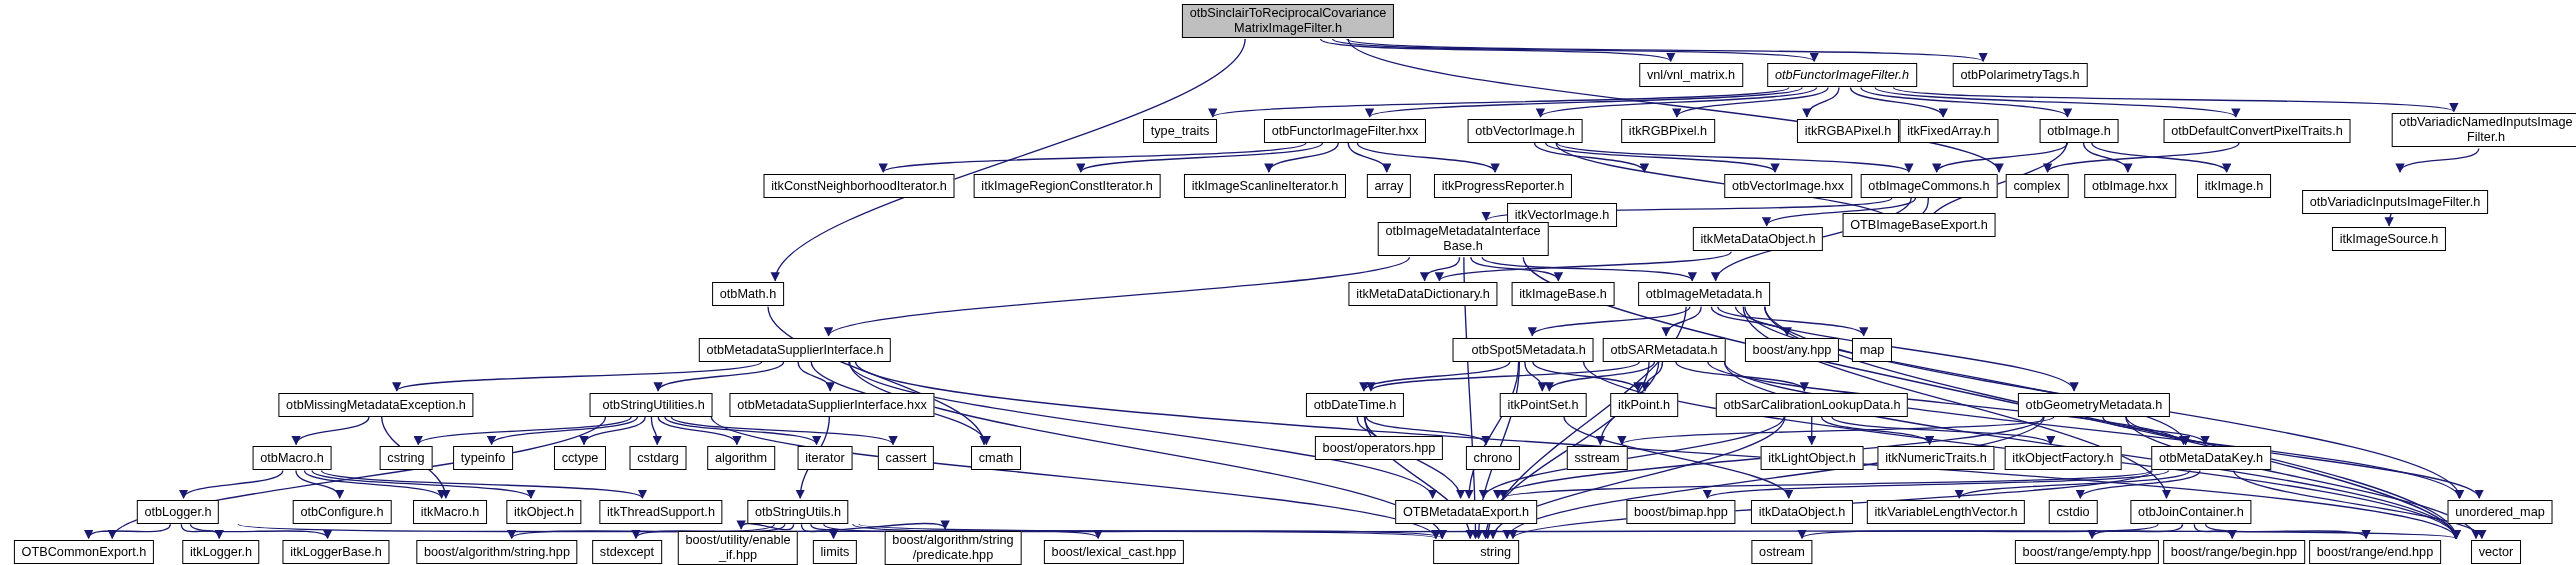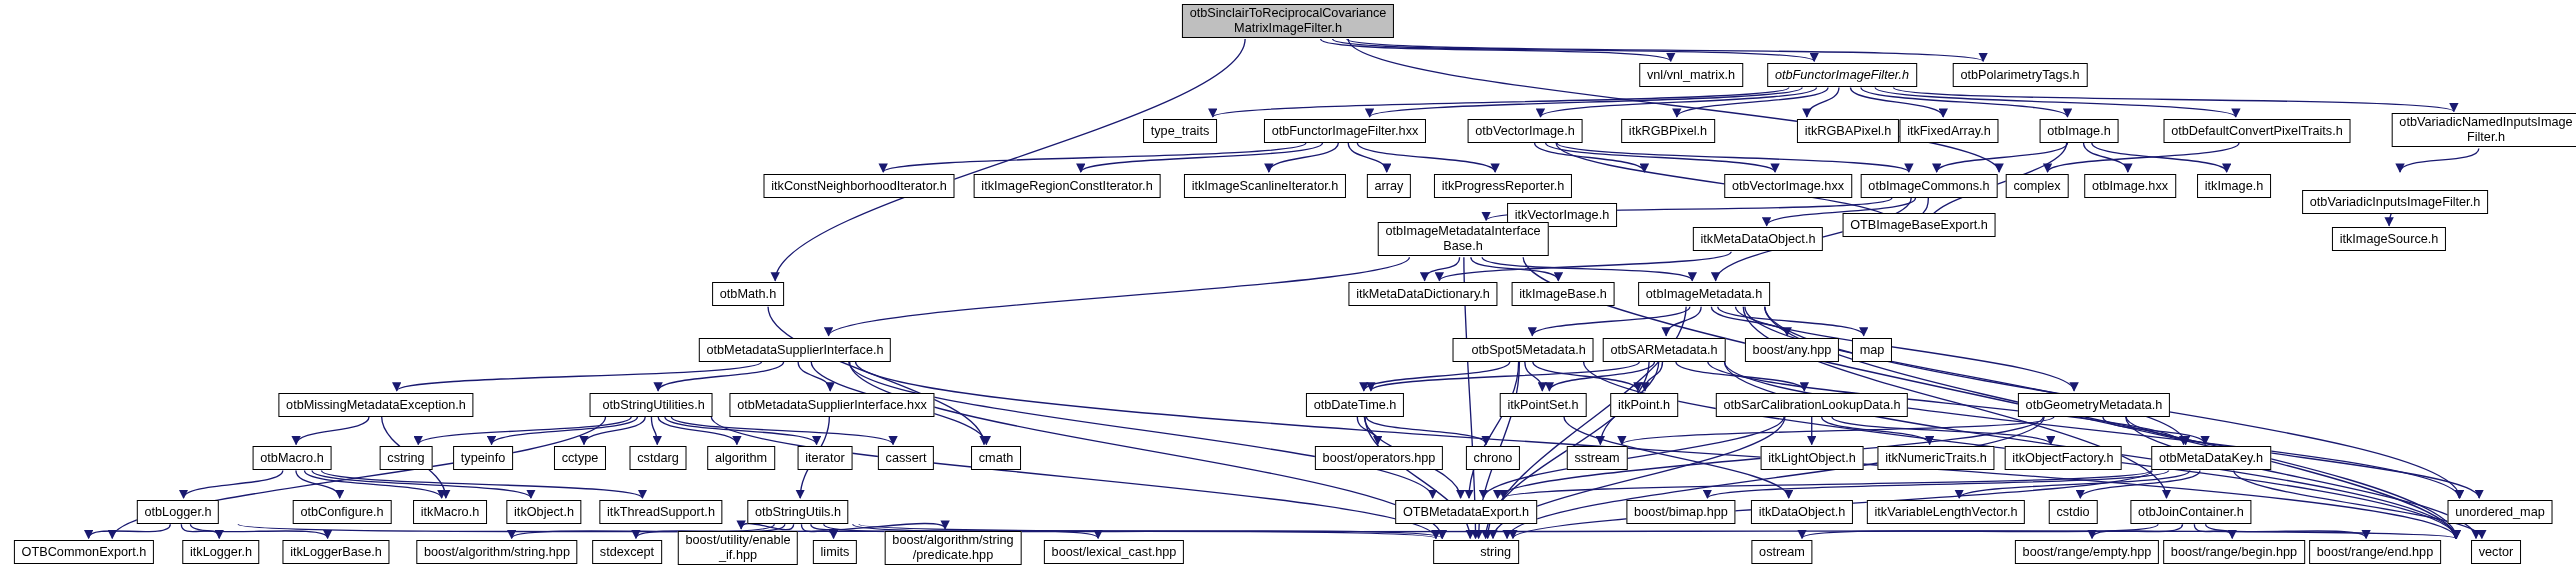--- a/index.html
+++ b/index.html
@@ -207,21 +207,21 @@
     <div class="node" style="left: 2094px; top: 393px;">otbGeometryMetadata.h</div>
     <div class="node" style="left: 292px; top: 446px;">otbMacro.h</div>
     <div class="node plain" style="left: 406px; top: 446px;">cstring</div>
     <div class="node plain" style="left: 483px; top: 446px;">typeinfo</div>
     <div class="node plain" style="left: 580px; top: 446px;">cctype</div>
     <div class="node plain" style="left: 658px; top: 446px;">cstdarg</div>
     <div class="node plain" style="left: 741px; top: 446px;">algorithm</div>
     <div class="node plain" style="left: 825px; top: 446px;">iterator</div>
     <div class="node plain" style="left: 906px; top: 446px;">cassert</div>
     <div class="node plain" style="left: 996px; top: 446px;">cmath</div>
-    <div class="node plain" style="left: 1379px; top: 446px;">boost/operators.hpp</div>
+    <div class="node plain" style="left: 1379px; top: 436px;">boost/operators.hpp</div>
     <div class="node plain" style="left: 1493px; top: 446px;">chrono</div>
     <div class="node plain" style="left: 1597px; top: 446px;">sstream</div>
     <div class="node plain" style="left: 1812px; top: 446px;">itkLightObject.h</div>
     <div class="node plain" style="left: 1936px; top: 446px;">itkNumericTraits.h</div>
     <div class="node plain" style="left: 2063px; top: 446px;">itkObjectFactory.h</div>
     <div class="node" style="left: 2211px; top: 446px;">otbMetaDataKey.h</div>
     <div class="node" style="left: 178px; top: 500px;">otbLogger.h</div>
     <div class="node" style="left: 342px; top: 500px;">otbConfigure.h</div>
     <div class="node plain" style="left: 450px; top: 500px;">itkMacro.h</div>
     <div class="node plain" style="left: 544px; top: 500px;">itkObject.h</div>

